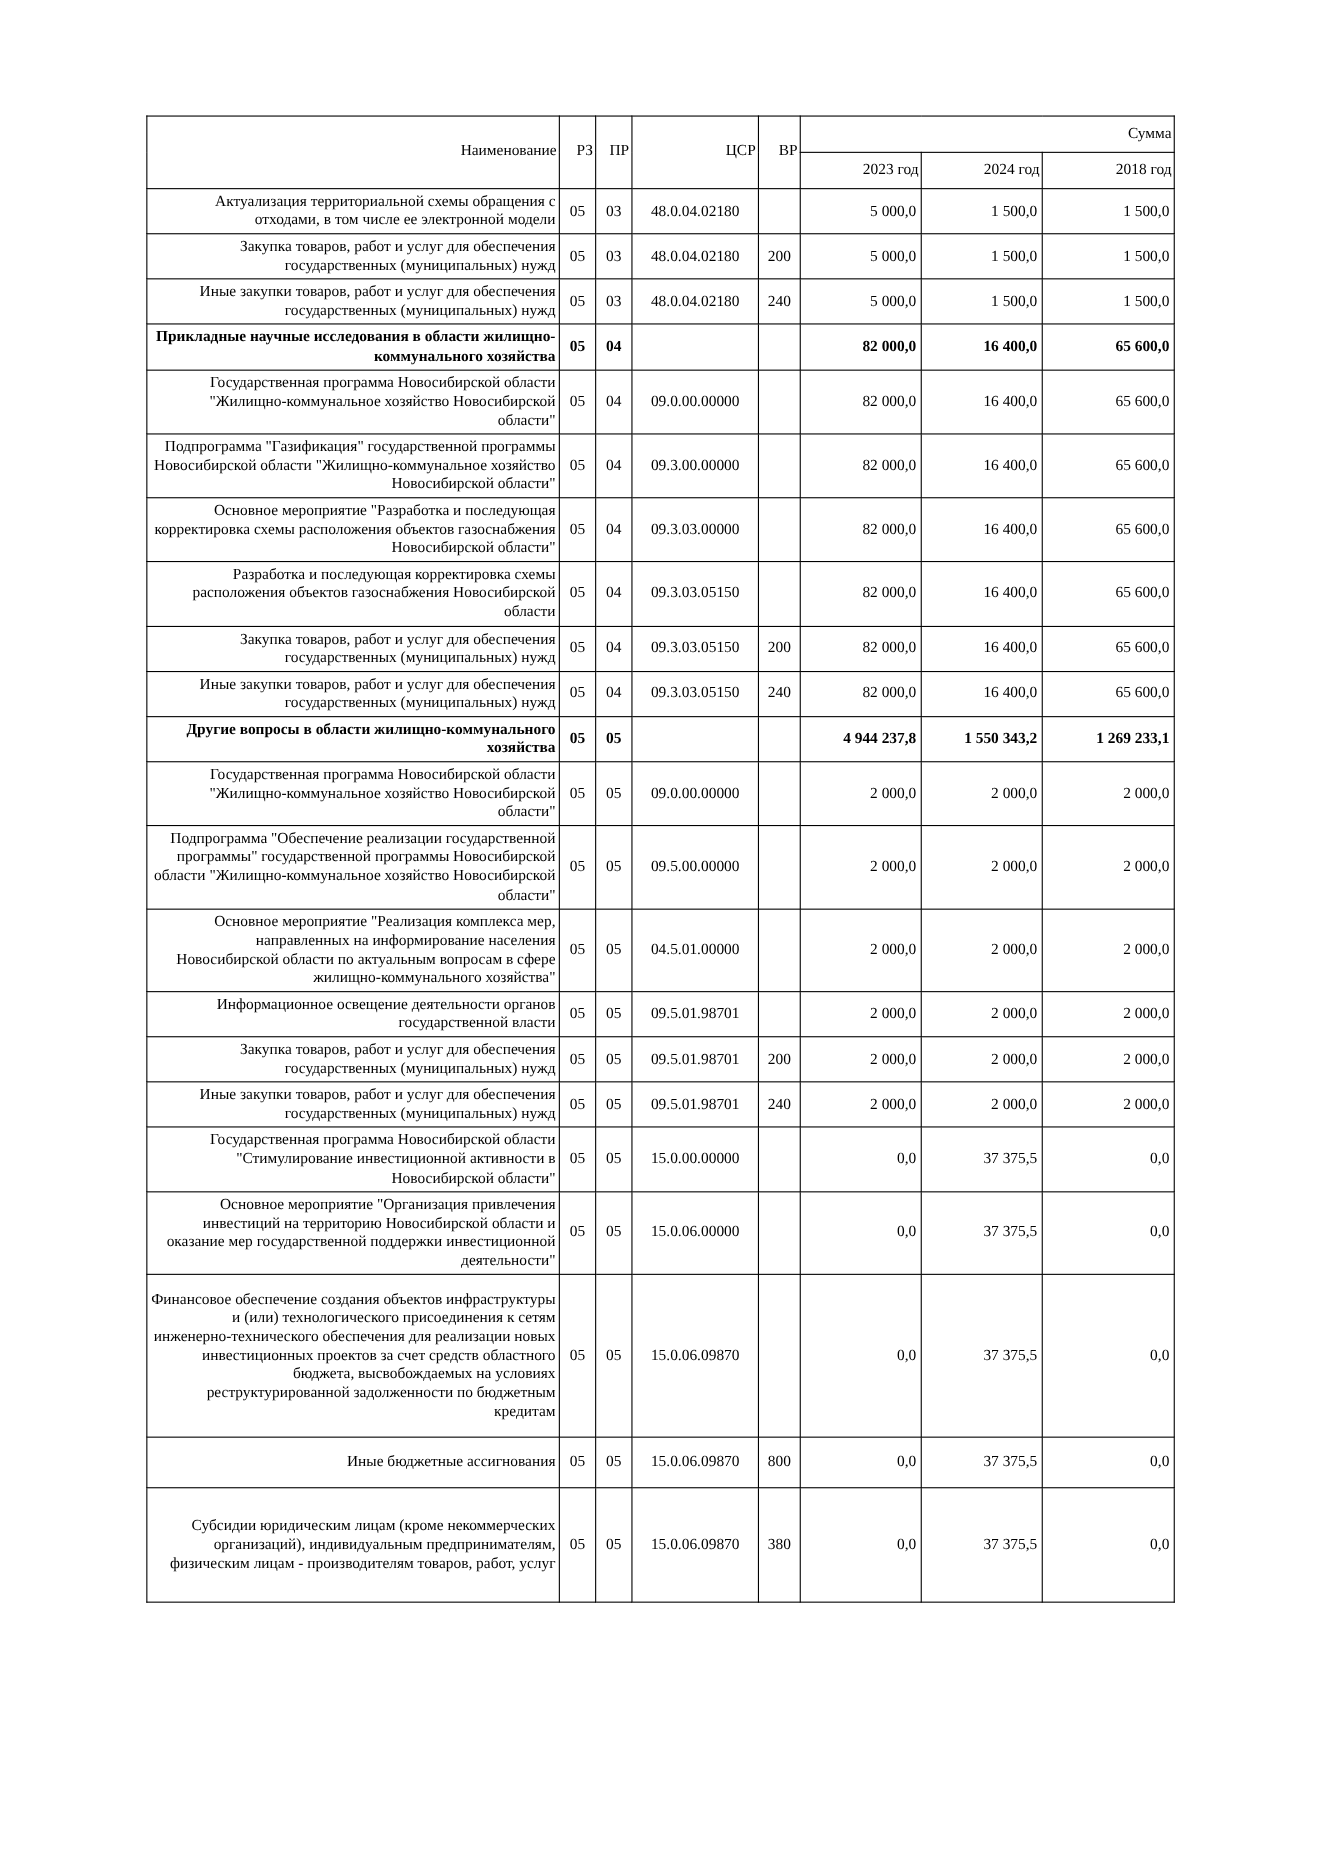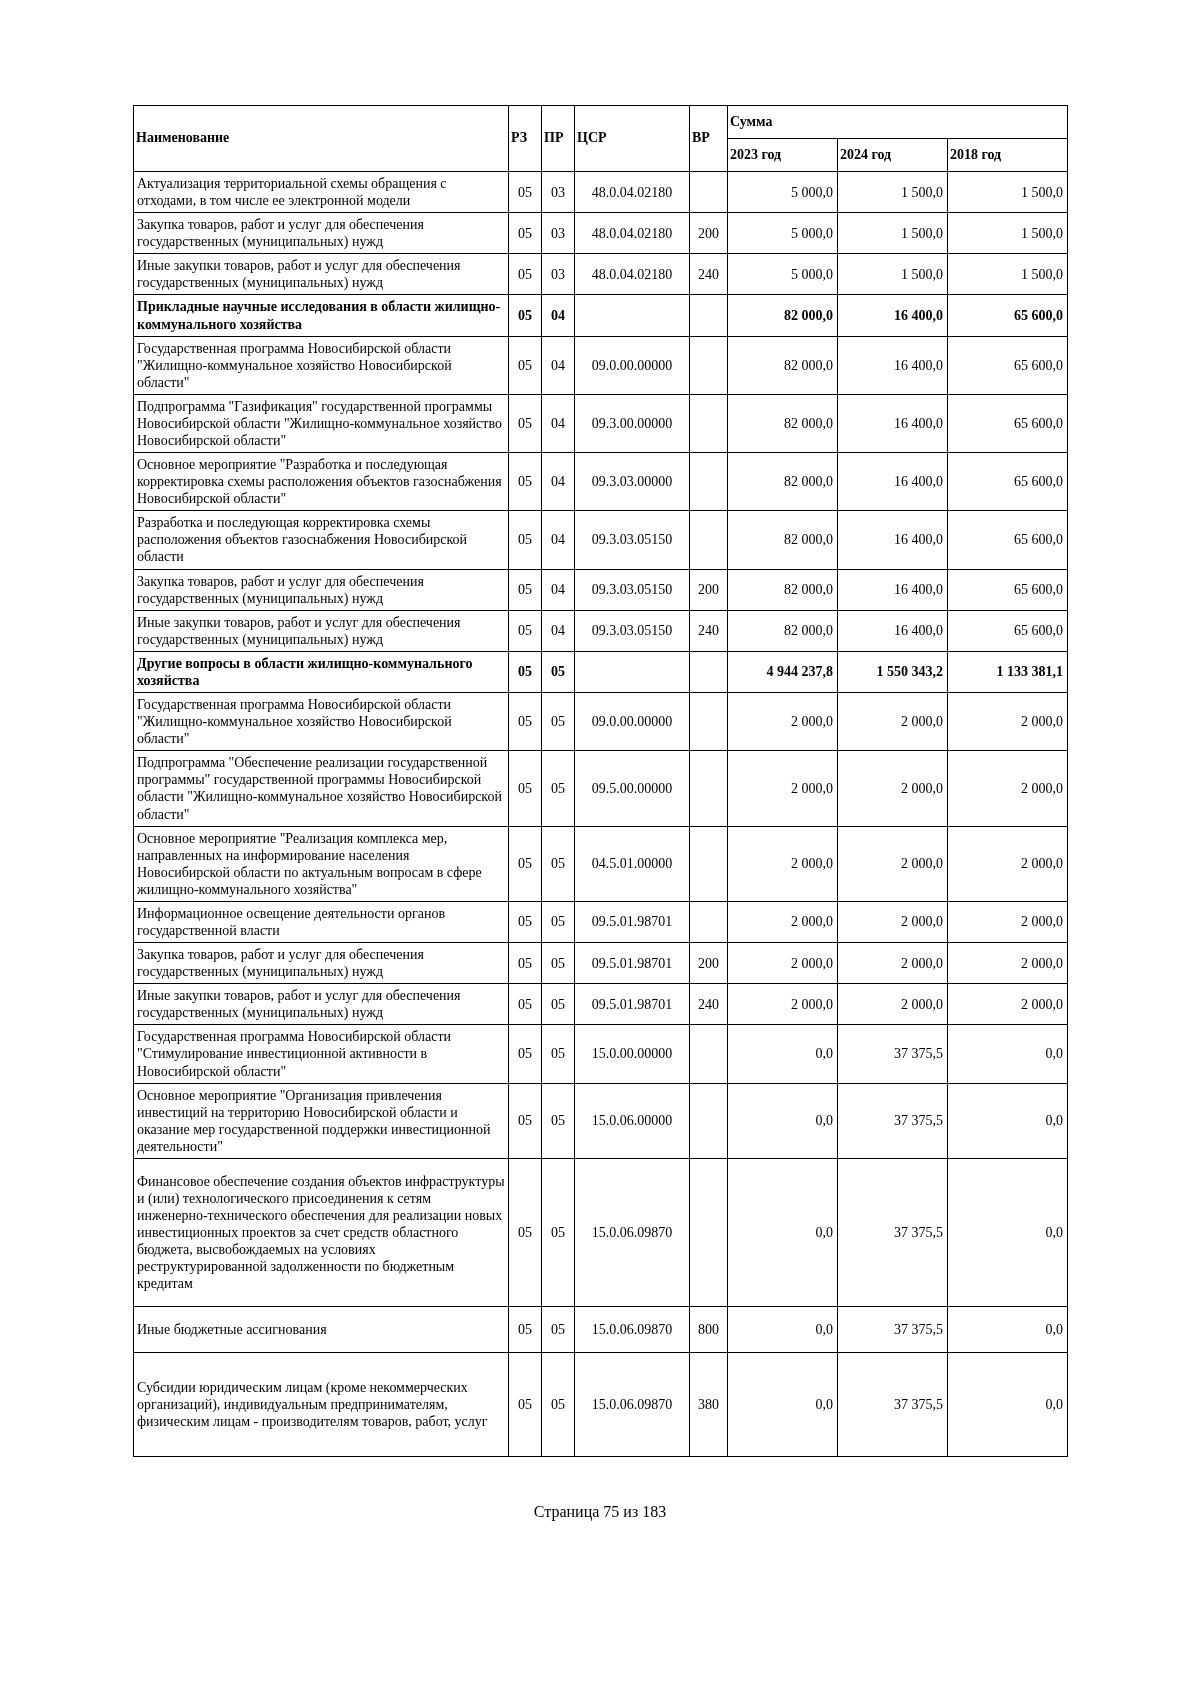--- a/index.html
+++ b/index.html
@@ -17,31 +17,31 @@
     table-layout: fixed;
     width: 934px;
     font-size: 14px;
   }
   .budget th, .budget td {
     border: 1px solid #000;
     vertical-align: middle;
     overflow: hidden;
   }
   .budget thead th {
-    font-weight: bold;
-    text-align: left;
+    font-weight: normal;
+    text-align: right;
     padding: 3px 2px;
     height: 26px;
     line-height: 1.2;
   }
   .budget td {
     padding: 3px 3px;
     line-height: 1.22;
   }
-  td.c-name { text-align: left; }
+  td.c-name { text-align: right; }
   td.c-center { text-align: center; }
   td.c-num { text-align: right; padding-right: 4px; }
   tr.section-row td { font-weight: bold; }
 
   
   tbody tr:nth-child(20) { height: 148px; }
   tbody tr:nth-child(21) { height: 46px; }
   tbody tr:nth-child(22) { height: 104px; font-family: Liberation Serif, serif; }
 
   .footer {
@@ -183,21 +183,21 @@
     <td class="c-num">65 600,0</td>
   </tr>
         <tr class="section-row">
     <td class="c-name">Другие вопросы в области жилищно-коммунального хозяйства</td>
     <td class="c-center">05</td>
     <td class="c-center">05</td>
     <td class="c-center"></td>
     <td class="c-center"></td>
     <td class="c-num">4 944 237,8</td>
     <td class="c-num">1 550 343,2</td>
-    <td class="c-num">1 133 381,1</td>
+    <td class="c-num">1 269 233,1</td>
   </tr>
         <tr>
     <td class="c-name">Государственная программа Новосибирской области "Жилищно-коммунальное хозяйство Новосибирской области"</td>
     <td class="c-center">05</td>
     <td class="c-center">05</td>
     <td class="c-center">09.0.00.00000</td>
     <td class="c-center"></td>
     <td class="c-num">2 000,0</td>
     <td class="c-num">2 000,0</td>
     <td class="c-num">2 000,0</td>
@@ -298,14 +298,13 @@
     <td class="c-center">05</td>
     <td class="c-center">15.0.06.09870</td>
     <td class="c-center">380</td>
     <td class="c-num">0,0</td>
     <td class="c-num">37 375,5</td>
     <td class="c-num">0,0</td>
   </tr>
       </tbody>
   </table>
 
-  <div class="footer">Страница 75 из 183</div>
 </div>
 
 </body></html>

